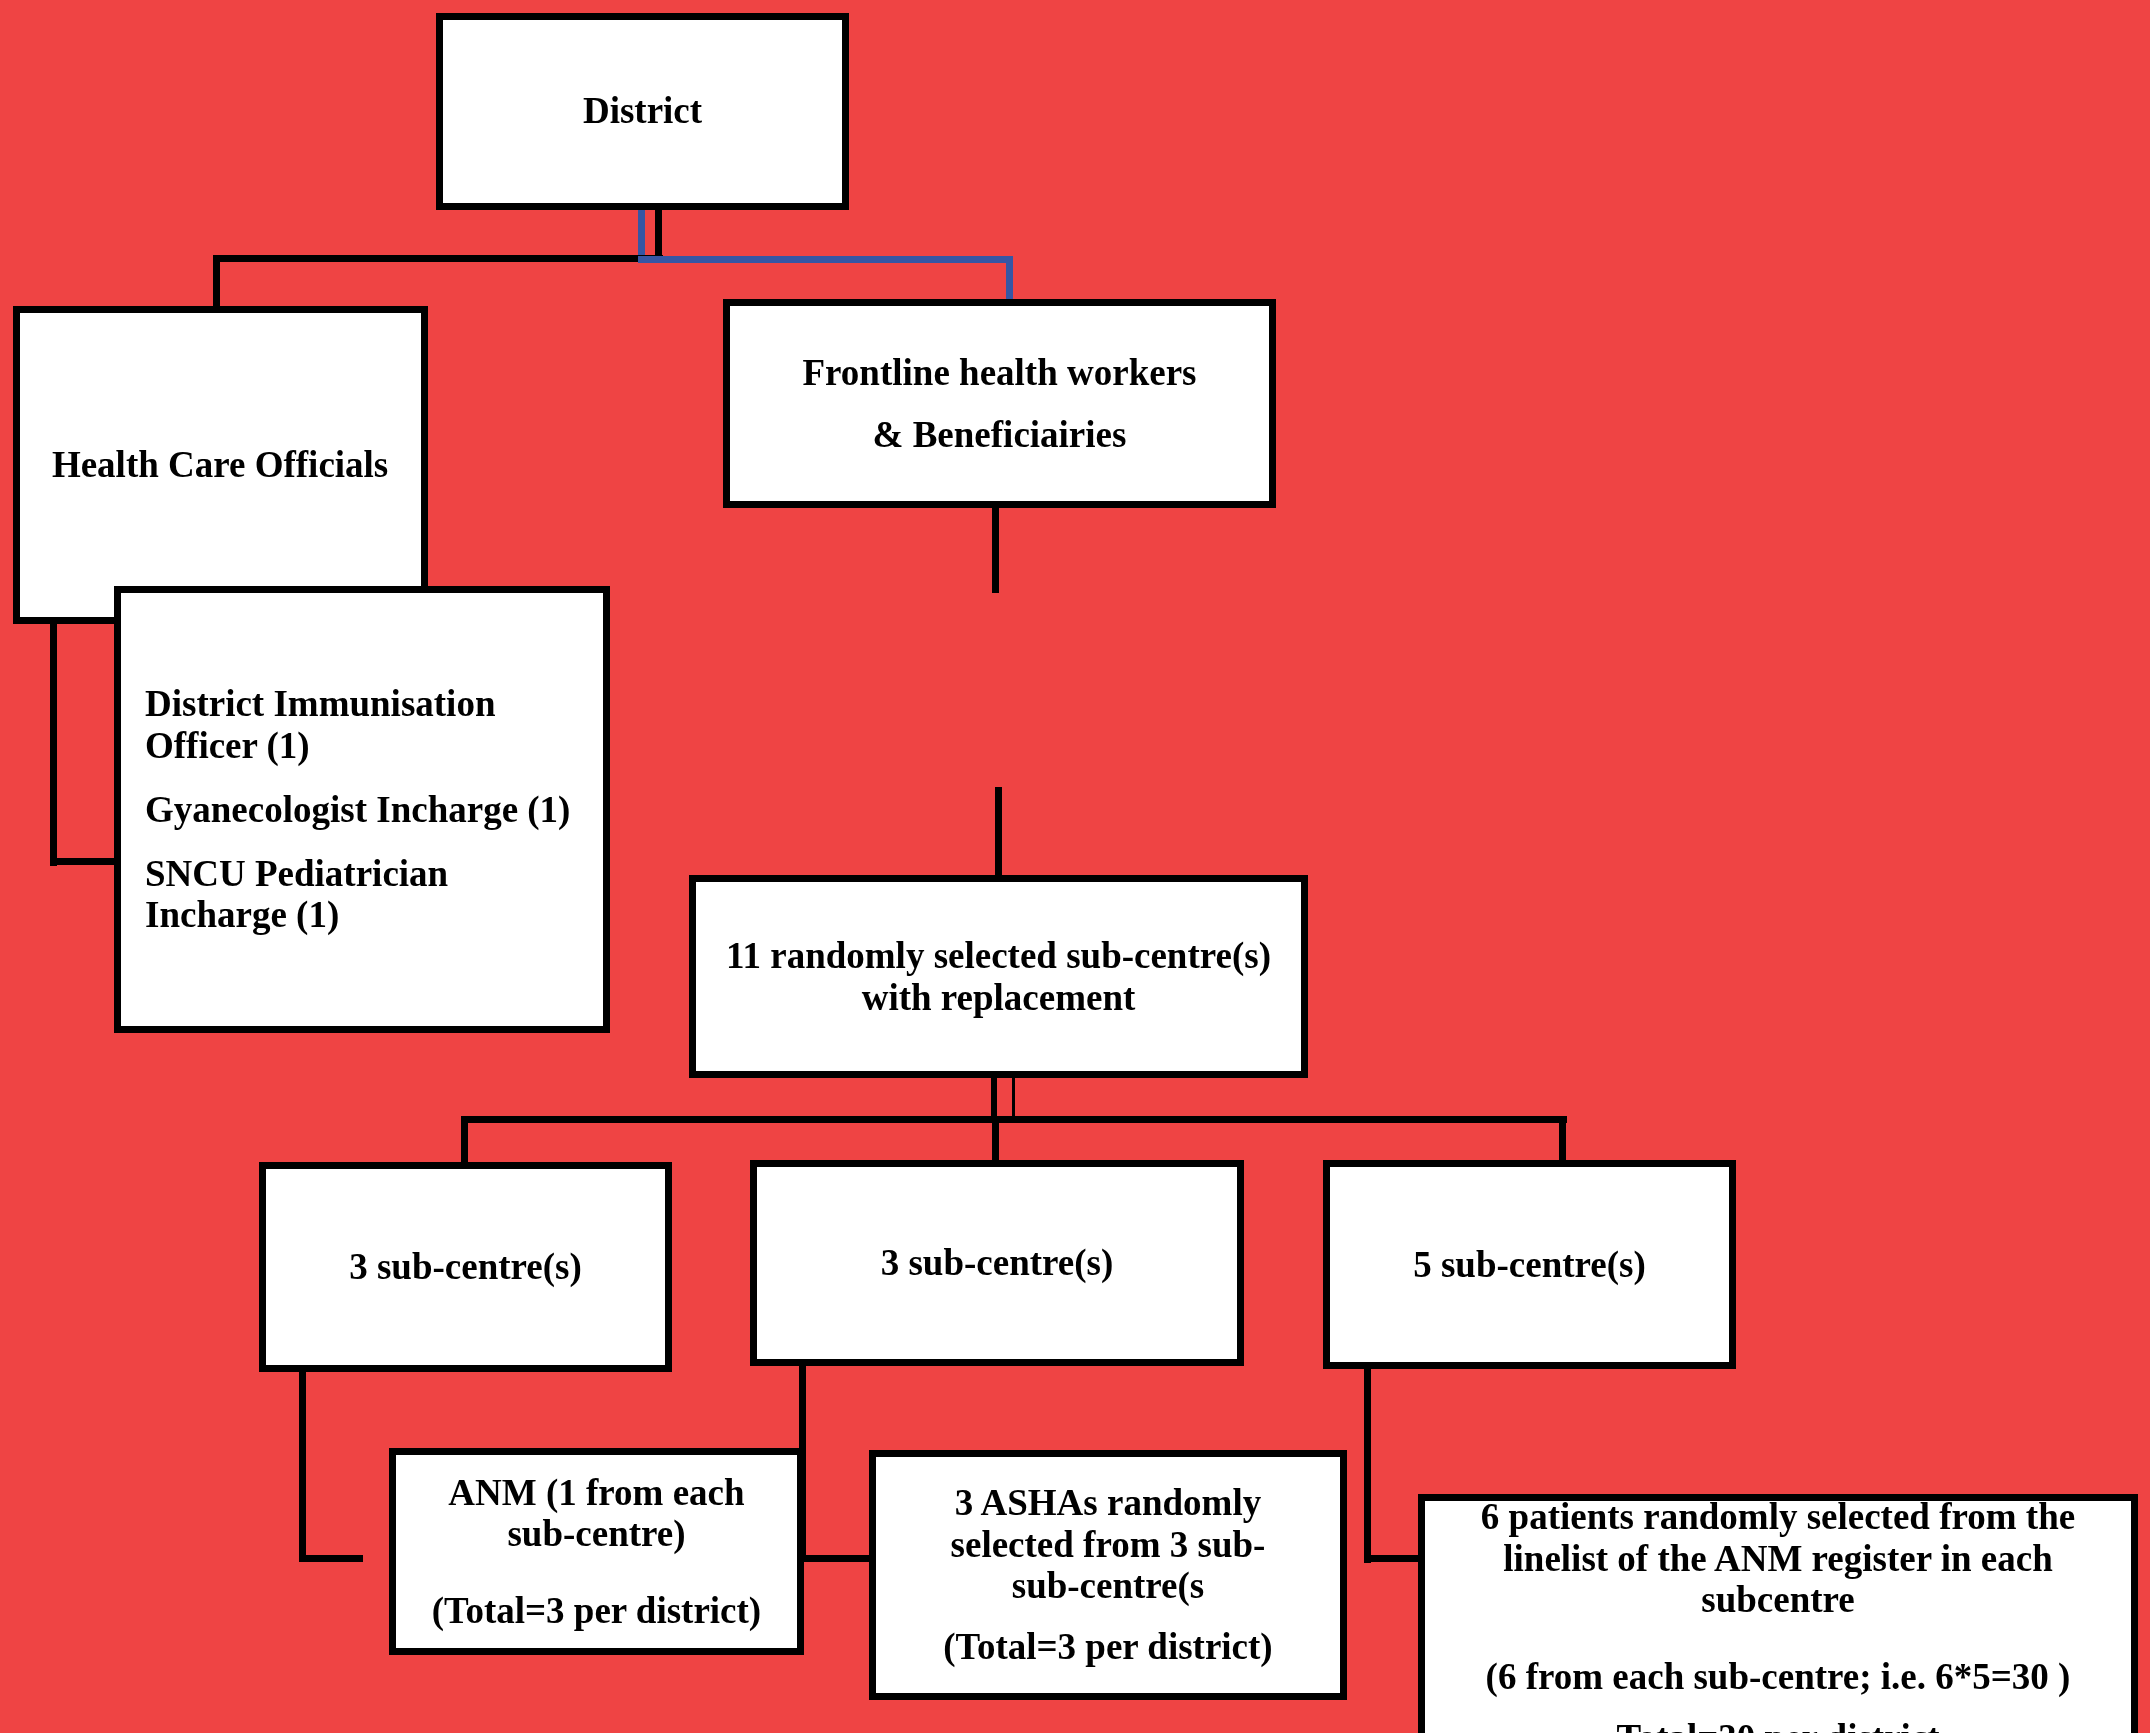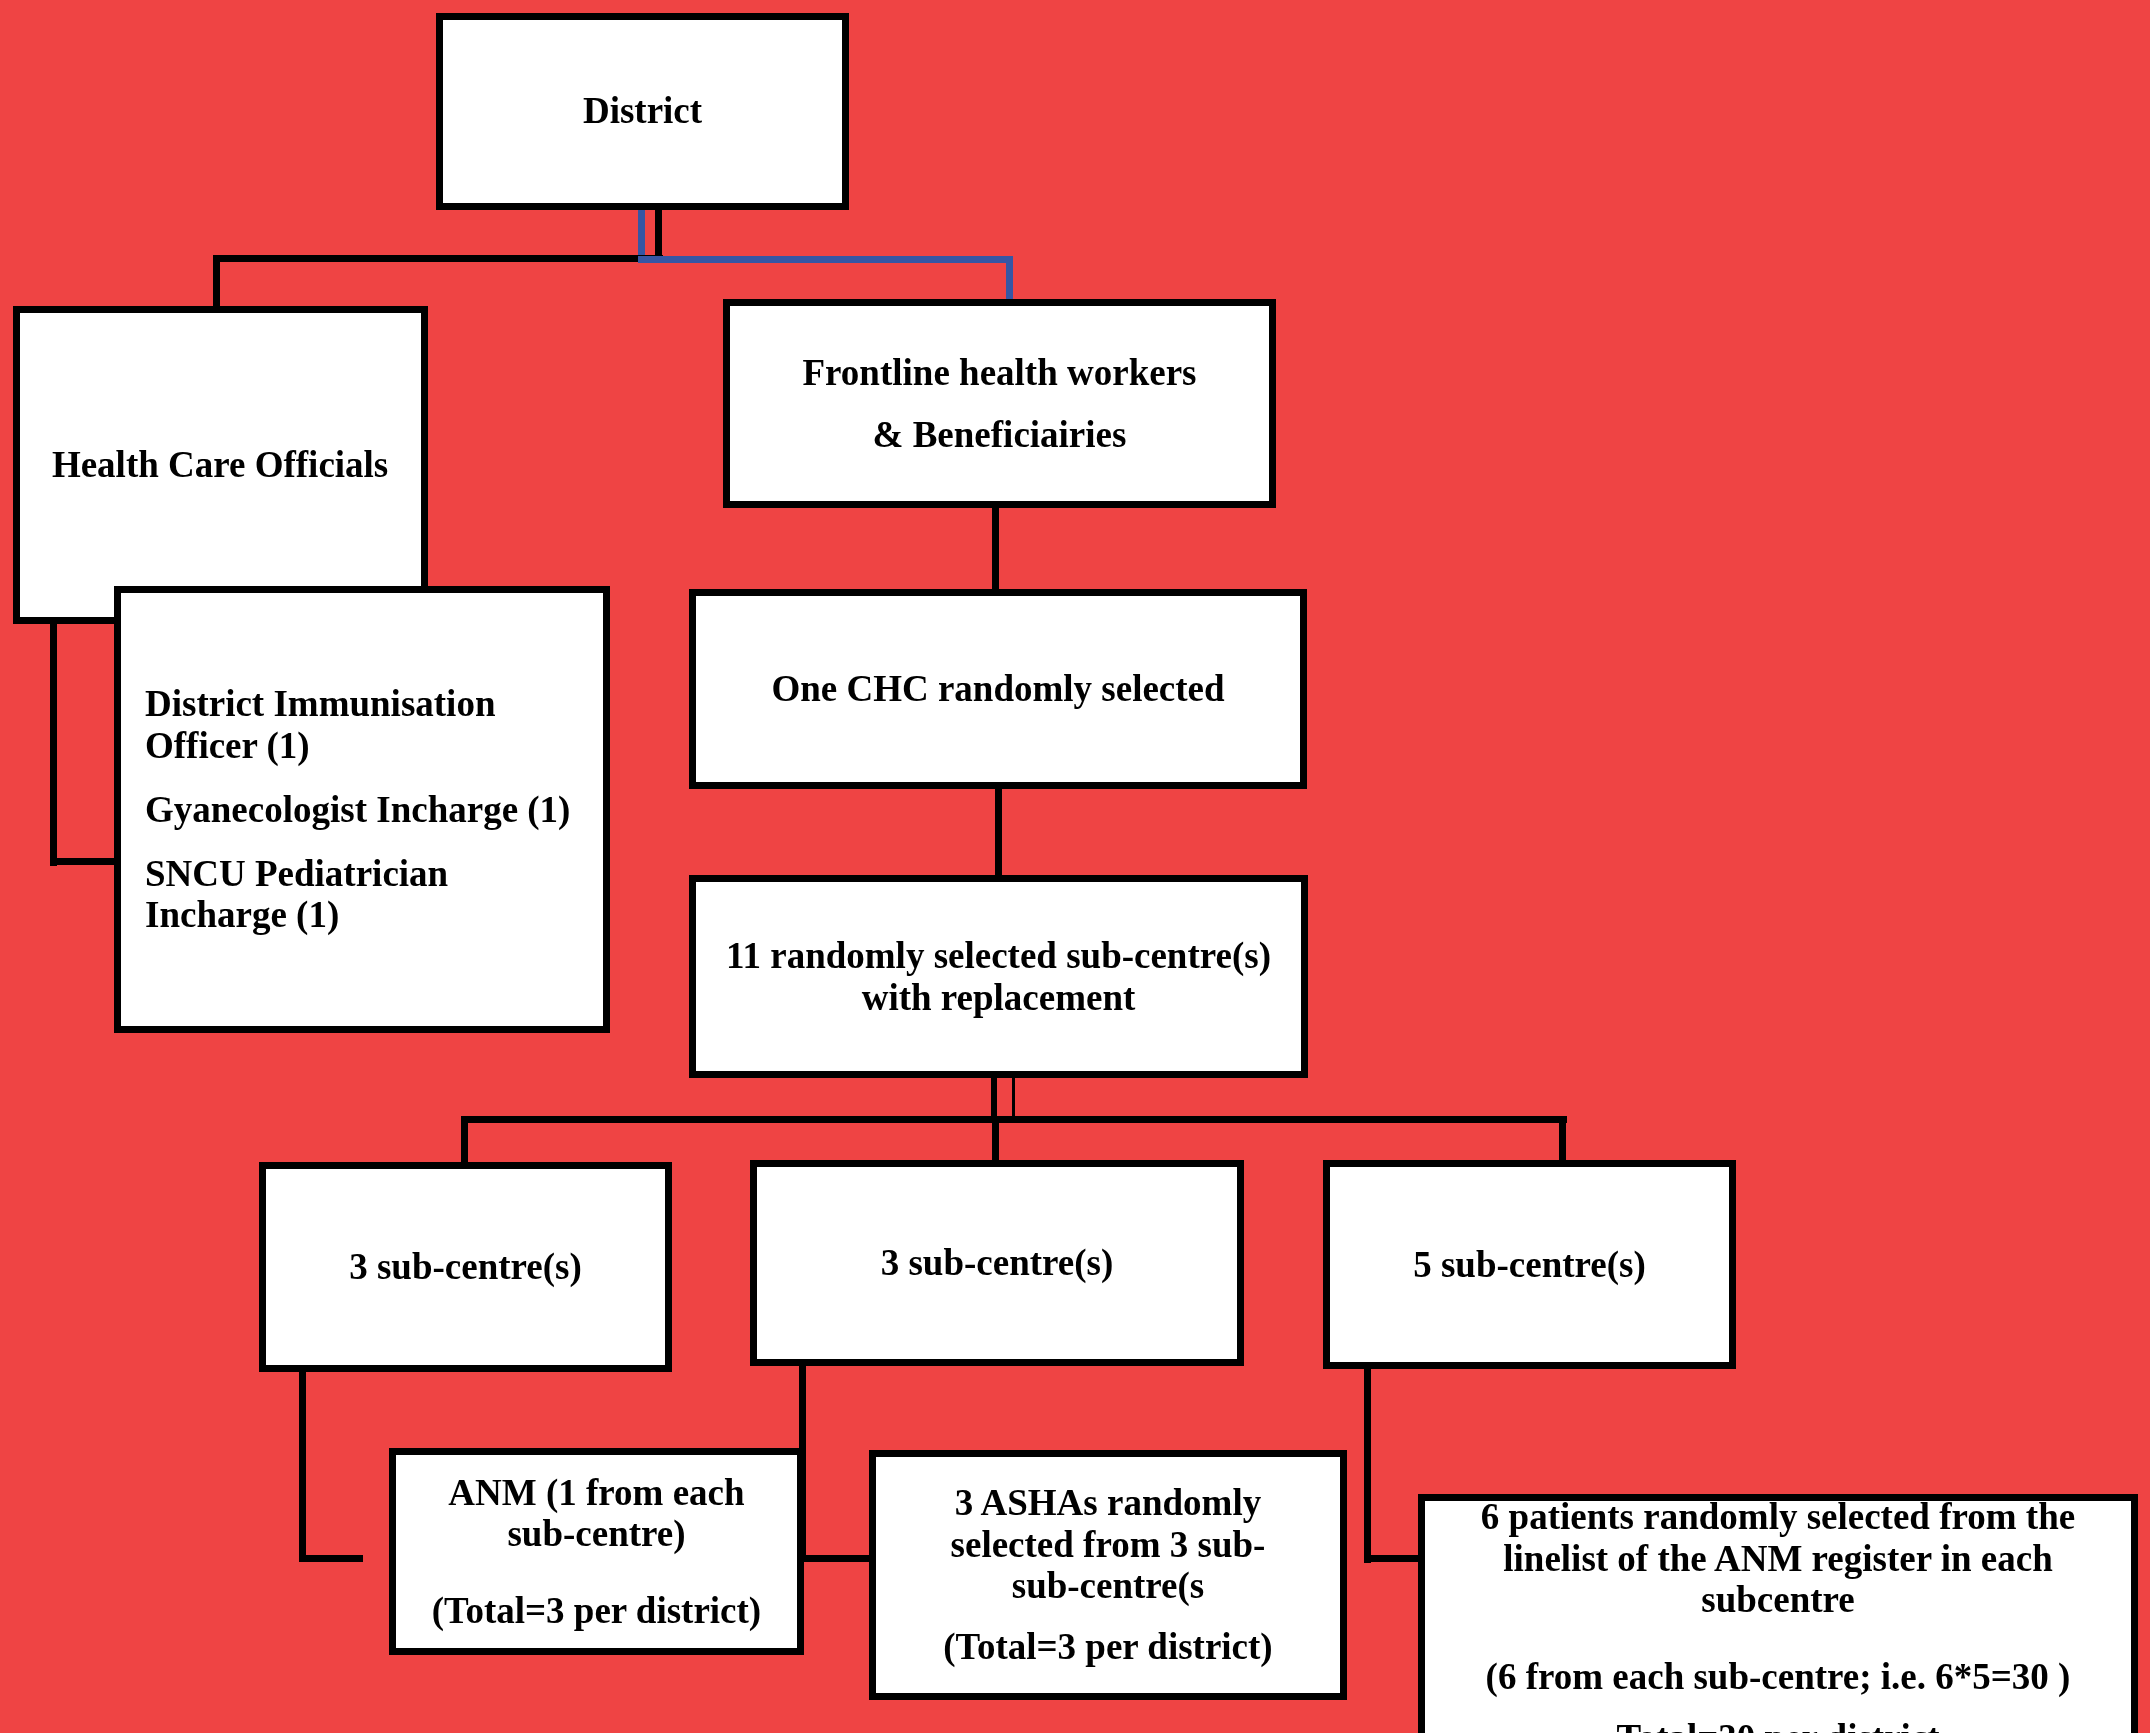--- a/index.html
+++ b/index.html
@@ -99,23 +99,20 @@
     <div class="line">Frontline health workers</div>
     <div class="line gap-top-sm">&amp; Beneficiairies</div>
   </div>
 
   <div class="box left-align" style="left:114px; top:586px; width:496px; height:447px;padding-left:24px;">
     <div class="wrapline para">District Immunisation Officer (1)</div>
     <div class="wrapline para">Gyanecologist Incharge (1)</div>
     <div class="wrapline para">SNCU Pediatrician Incharge (1)</div>
   </div>
 
-  <div class="box" style="left:689px; top:589px; width:618px; height:200px;">
-    <div class="line">One CHC randomly selected</div>
-  </div>
 
   <div class="box" style="left:689px; top:875px; width:619px; height:203px;">
     <div class="line">11 randomly selected sub-centre(s)</div>
     <div class="line">with replacement</div>
   </div>
 
   <div class="box" style="left:259px; top:1162px; width:413px; height:210px;">
     <div class="line">3 sub-centre(s)</div>
   </div>
 

